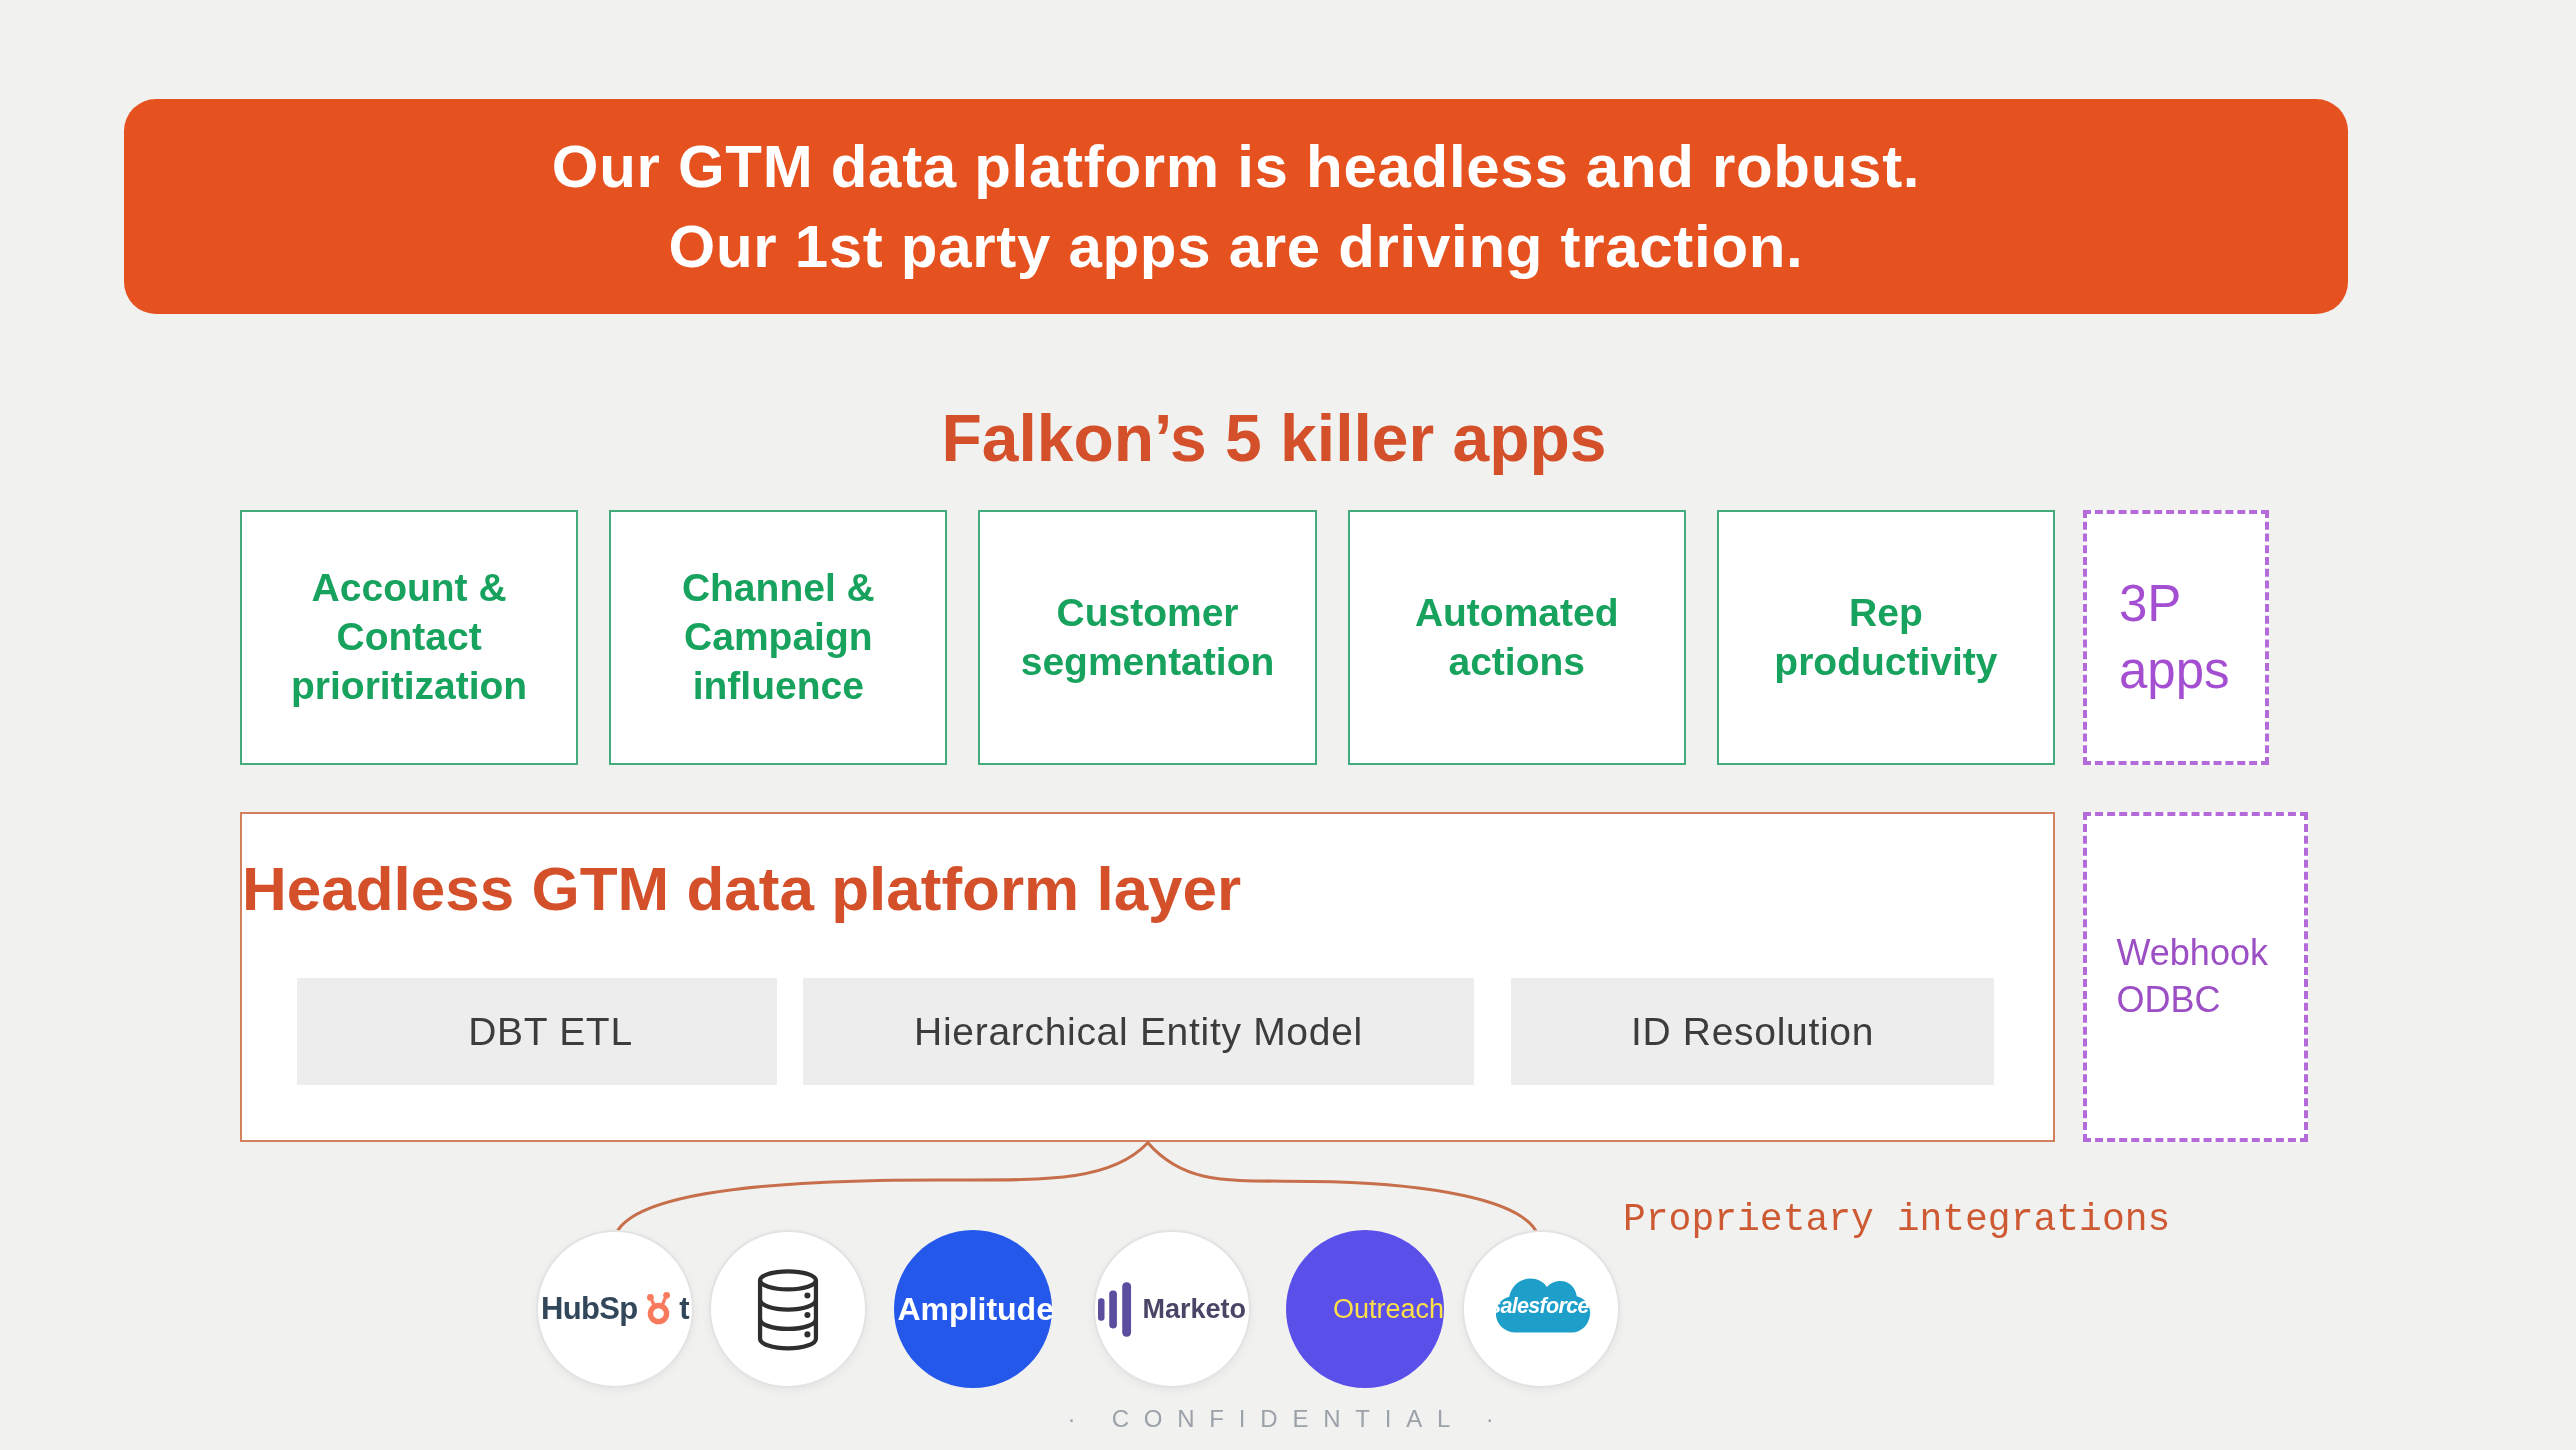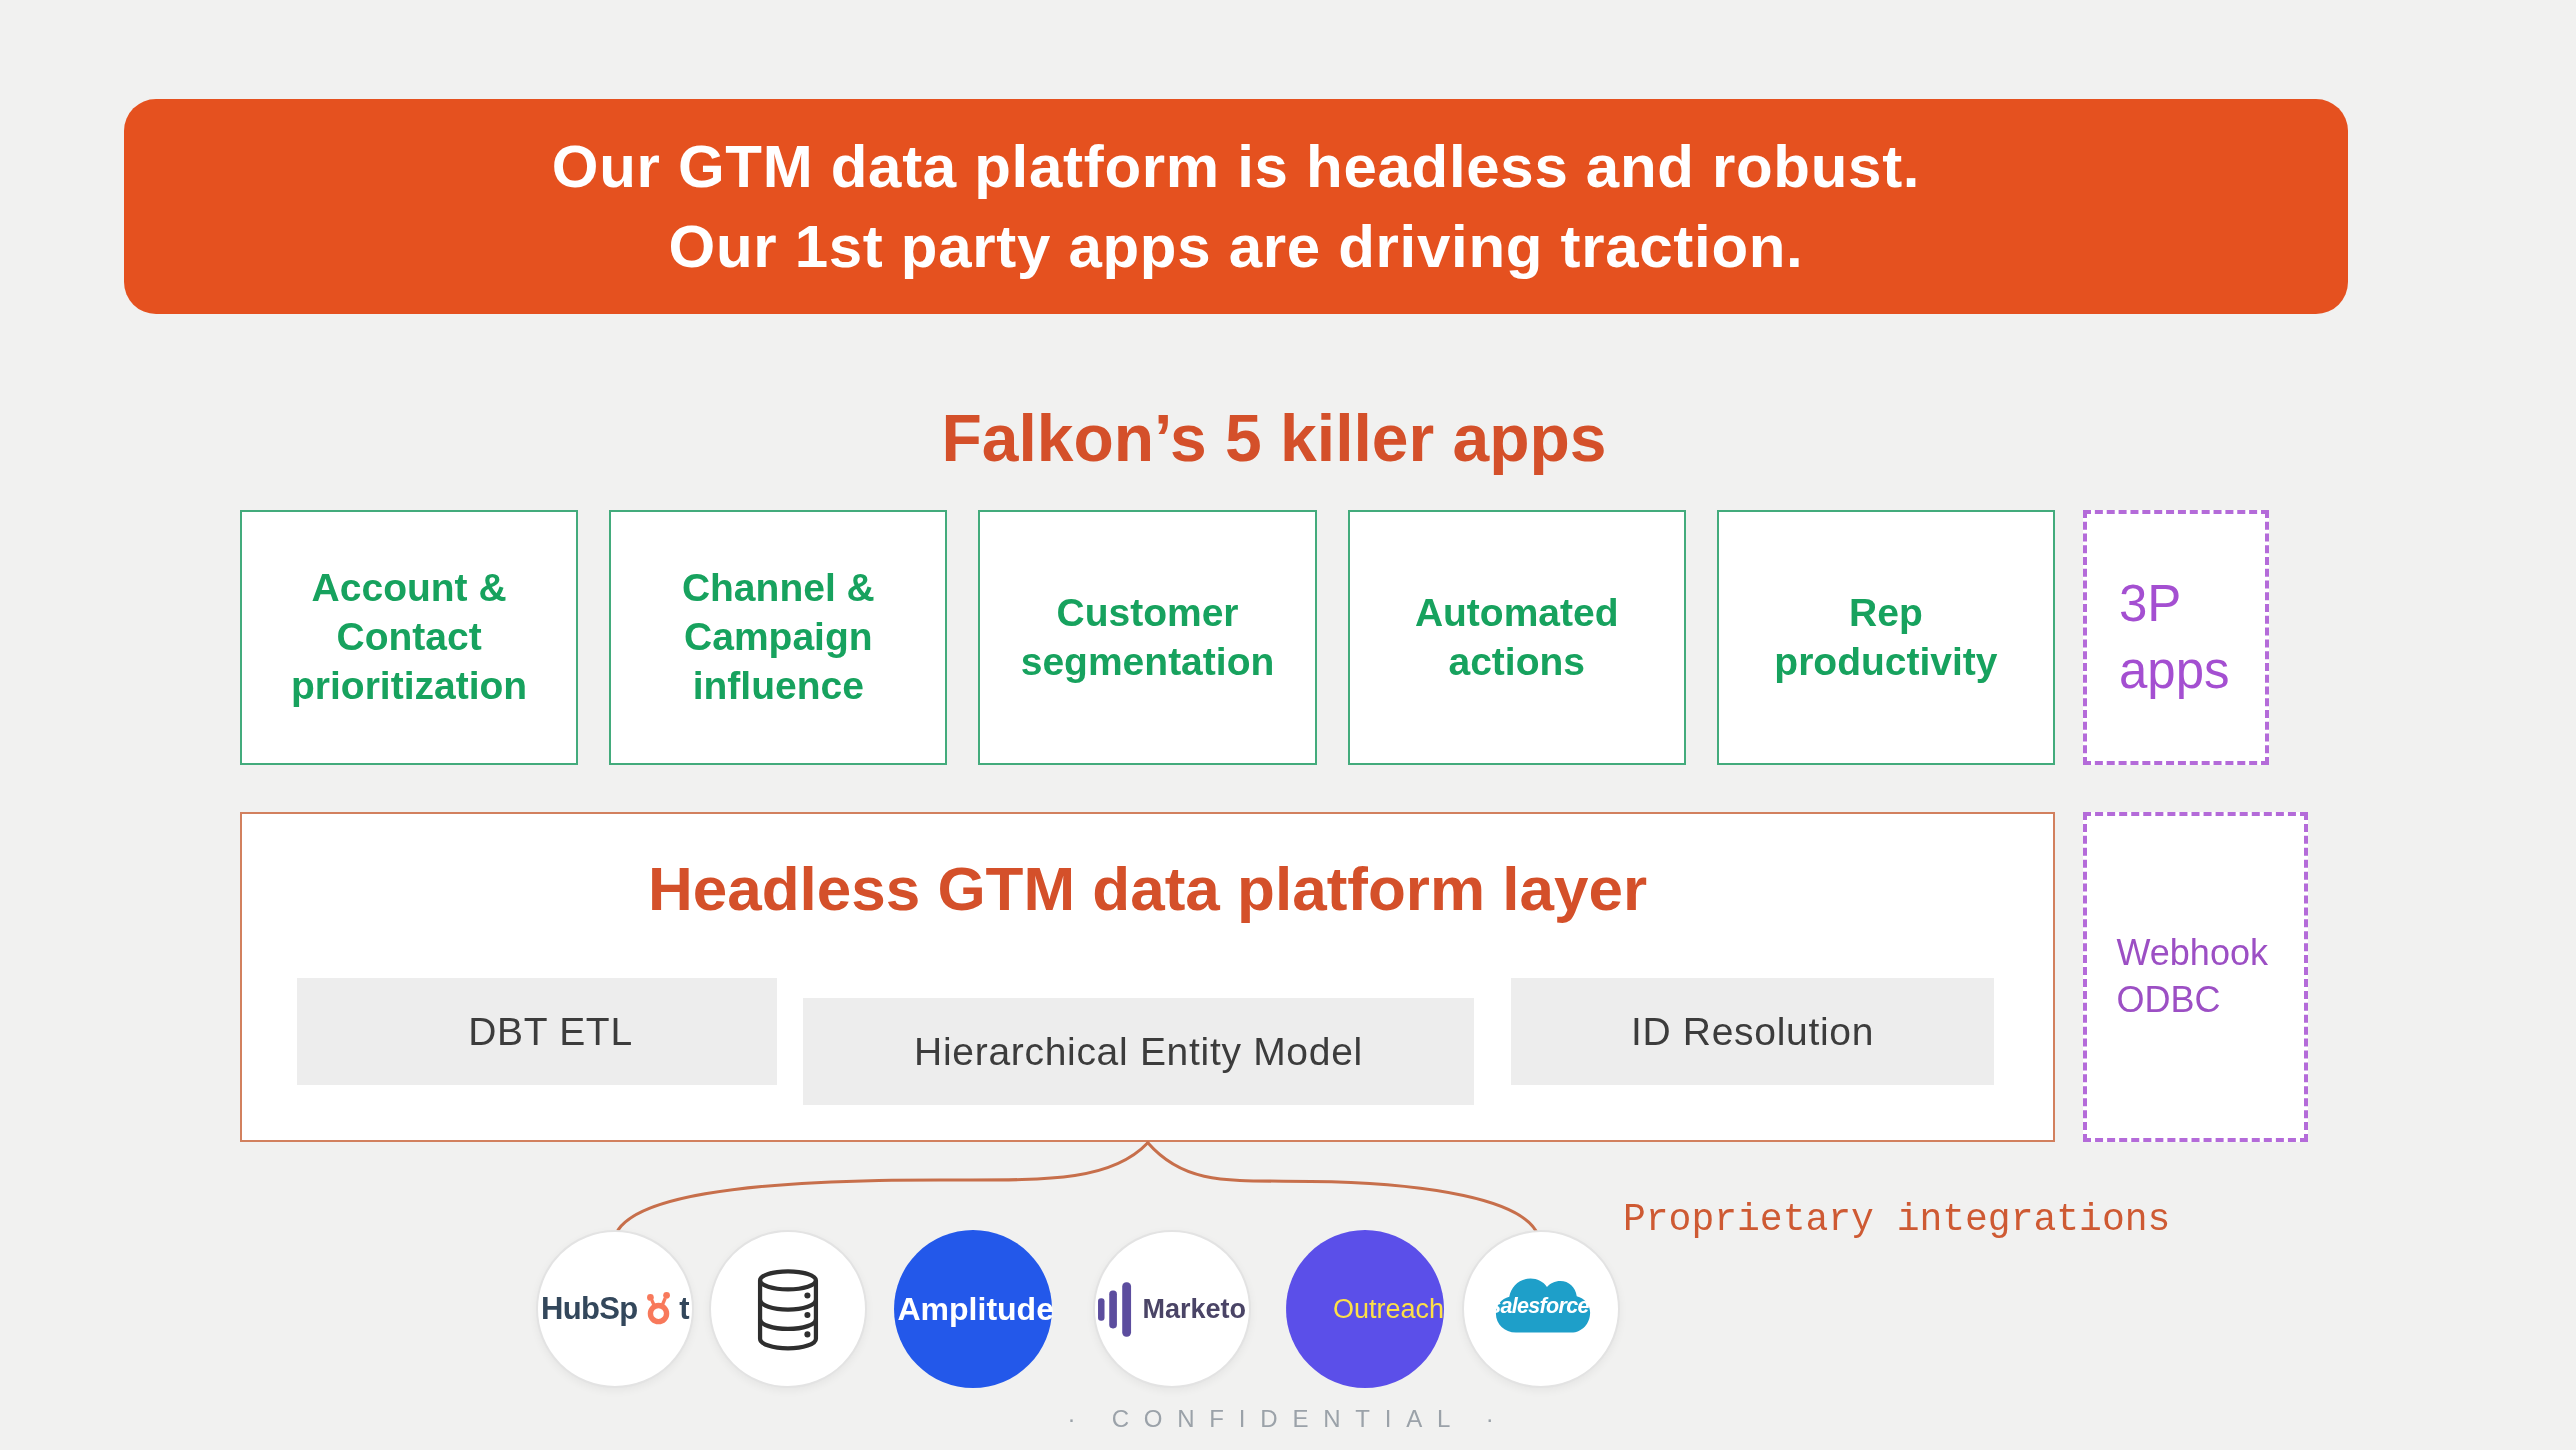--- a/index.html
+++ b/index.html
@@ -41,29 +41,29 @@
     display:flex;align-items:center;
   }
   .tp-label{color:#A44FD1;font-size:51px;line-height:1.3;padding-left:32px;}
   
   .platform-box{
     position:absolute;left:240px;top:812px;width:1815px;height:330px;
     background:#FFFFFF;border:2.7px solid #D2805E;box-sizing:border-box;
   }
   .platform-title{
     position:absolute;top:39px;left:0;width:100%;
-    text-align:center;font-size:62px;font-weight:bold;color:#D4502A;
+    font-size:62px;font-weight:bold;color:#D4502A;
   }
   .comp{
     position:absolute;top:164px;height:107px;background:#EDEDED;
     color:#3C3C3C;font-size:39px;
     display:flex;align-items:center;justify-content:center;letter-spacing:0.7px;
   }
   .comp1{left:55px;width:453px;padding-left:27px;}
-  .comp2{left:561px;width:671px;margin-top:20px;}
+  .comp2{left:561px;width:671px;}
   .comp3{left:1269px;width:483px;}
   .webhook-box{
     position:absolute;left:2083px;top:812px;width:225px;height:330px;
     background:#FFFFFF;border:4px dashed #B46BD9;box-sizing:border-box;
     display:flex;align-items:center;
   }
   .webhook-label{color:#9C4FC4;font-size:36px;line-height:1.3;padding-left:29.5px;}
   
   .brace-svg{position:absolute;left:0;top:0;}
   .prop-caption{

